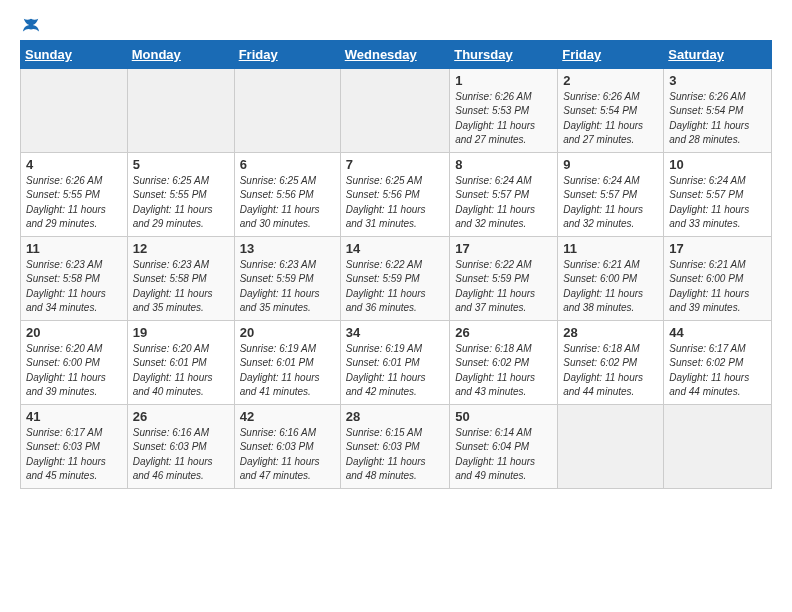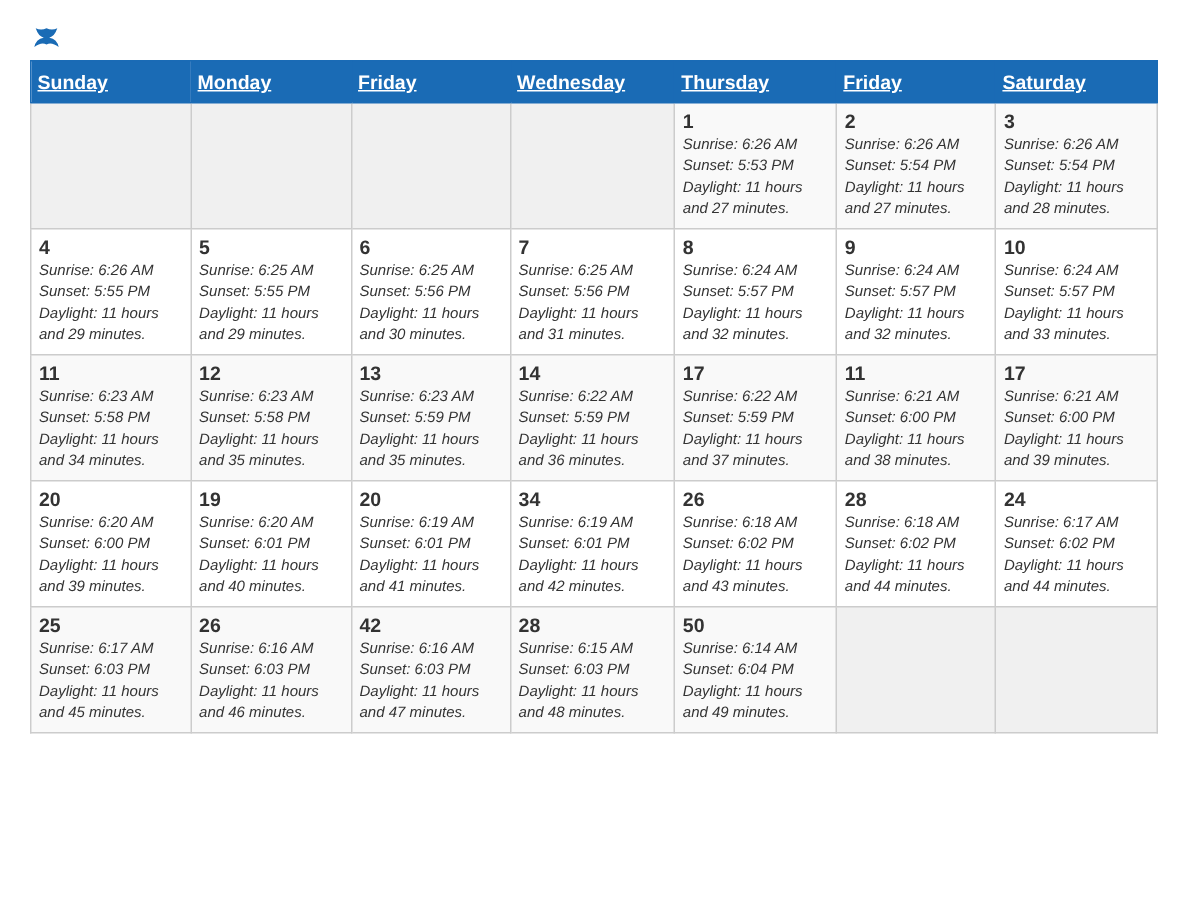--- a/index.html
+++ b/index.html
@@ -225,27 +225,27 @@
         </td>
         <td>
           <span class="day-number">26</span>
           <div class="day-info">Sunrise: 6:18 AM<br>Sunset: 6:02 PM<br>Daylight: 11 hours<br>and 43 minutes.</div>
         </td>
         <td>
           <span class="day-number">28</span>
           <div class="day-info">Sunrise: 6:18 AM<br>Sunset: 6:02 PM<br>Daylight: 11 hours<br>and 44 minutes.</div>
         </td>
         <td>
-          <span class="day-number">24</span>
+          <span class="day-number">44</span>
           <div class="day-info">Sunrise: 6:17 AM<br>Sunset: 6:02 PM<br>Daylight: 11 hours<br>and 44 minutes.</div>
         </td>
       </tr>
       <tr>
         <td>
-          <span class="day-number">25</span>
+          <span class="day-number">41</span>
           <div class="day-info">Sunrise: 6:17 AM<br>Sunset: 6:03 PM<br>Daylight: 11 hours<br>and 45 minutes.</div>
         </td>
         <td>
           <span class="day-number">26</span>
           <div class="day-info">Sunrise: 6:16 AM<br>Sunset: 6:03 PM<br>Daylight: 11 hours<br>and 46 minutes.</div>
         </td>
         <td>
           <span class="day-number">42</span>
           <div class="day-info">Sunrise: 6:16 AM<br>Sunset: 6:03 PM<br>Daylight: 11 hours<br>and 47 minutes.</div>
         </td>

